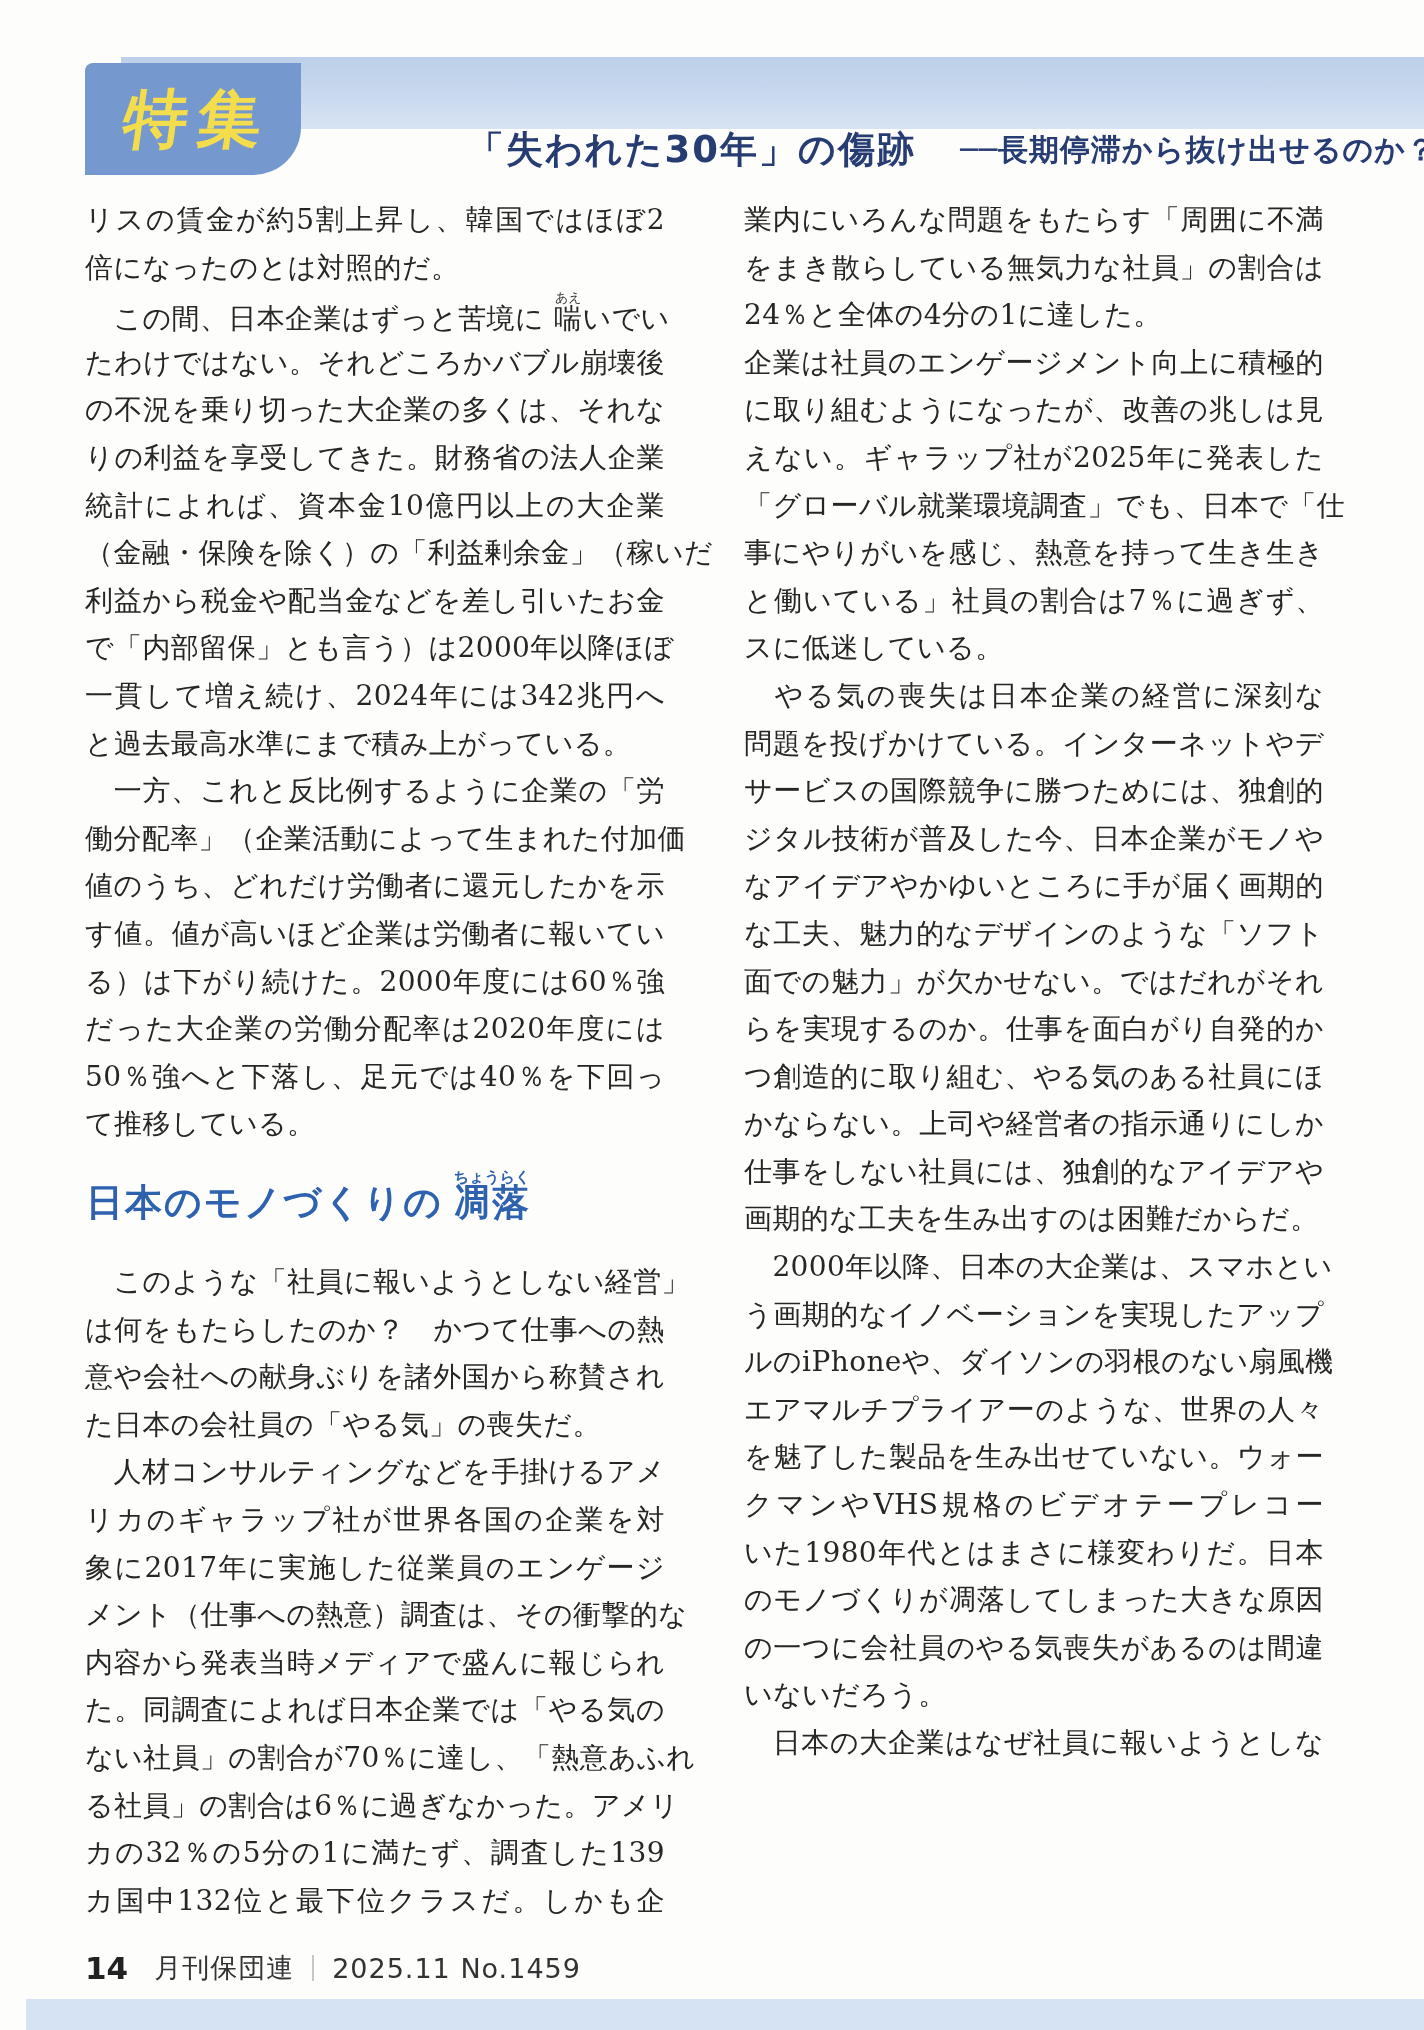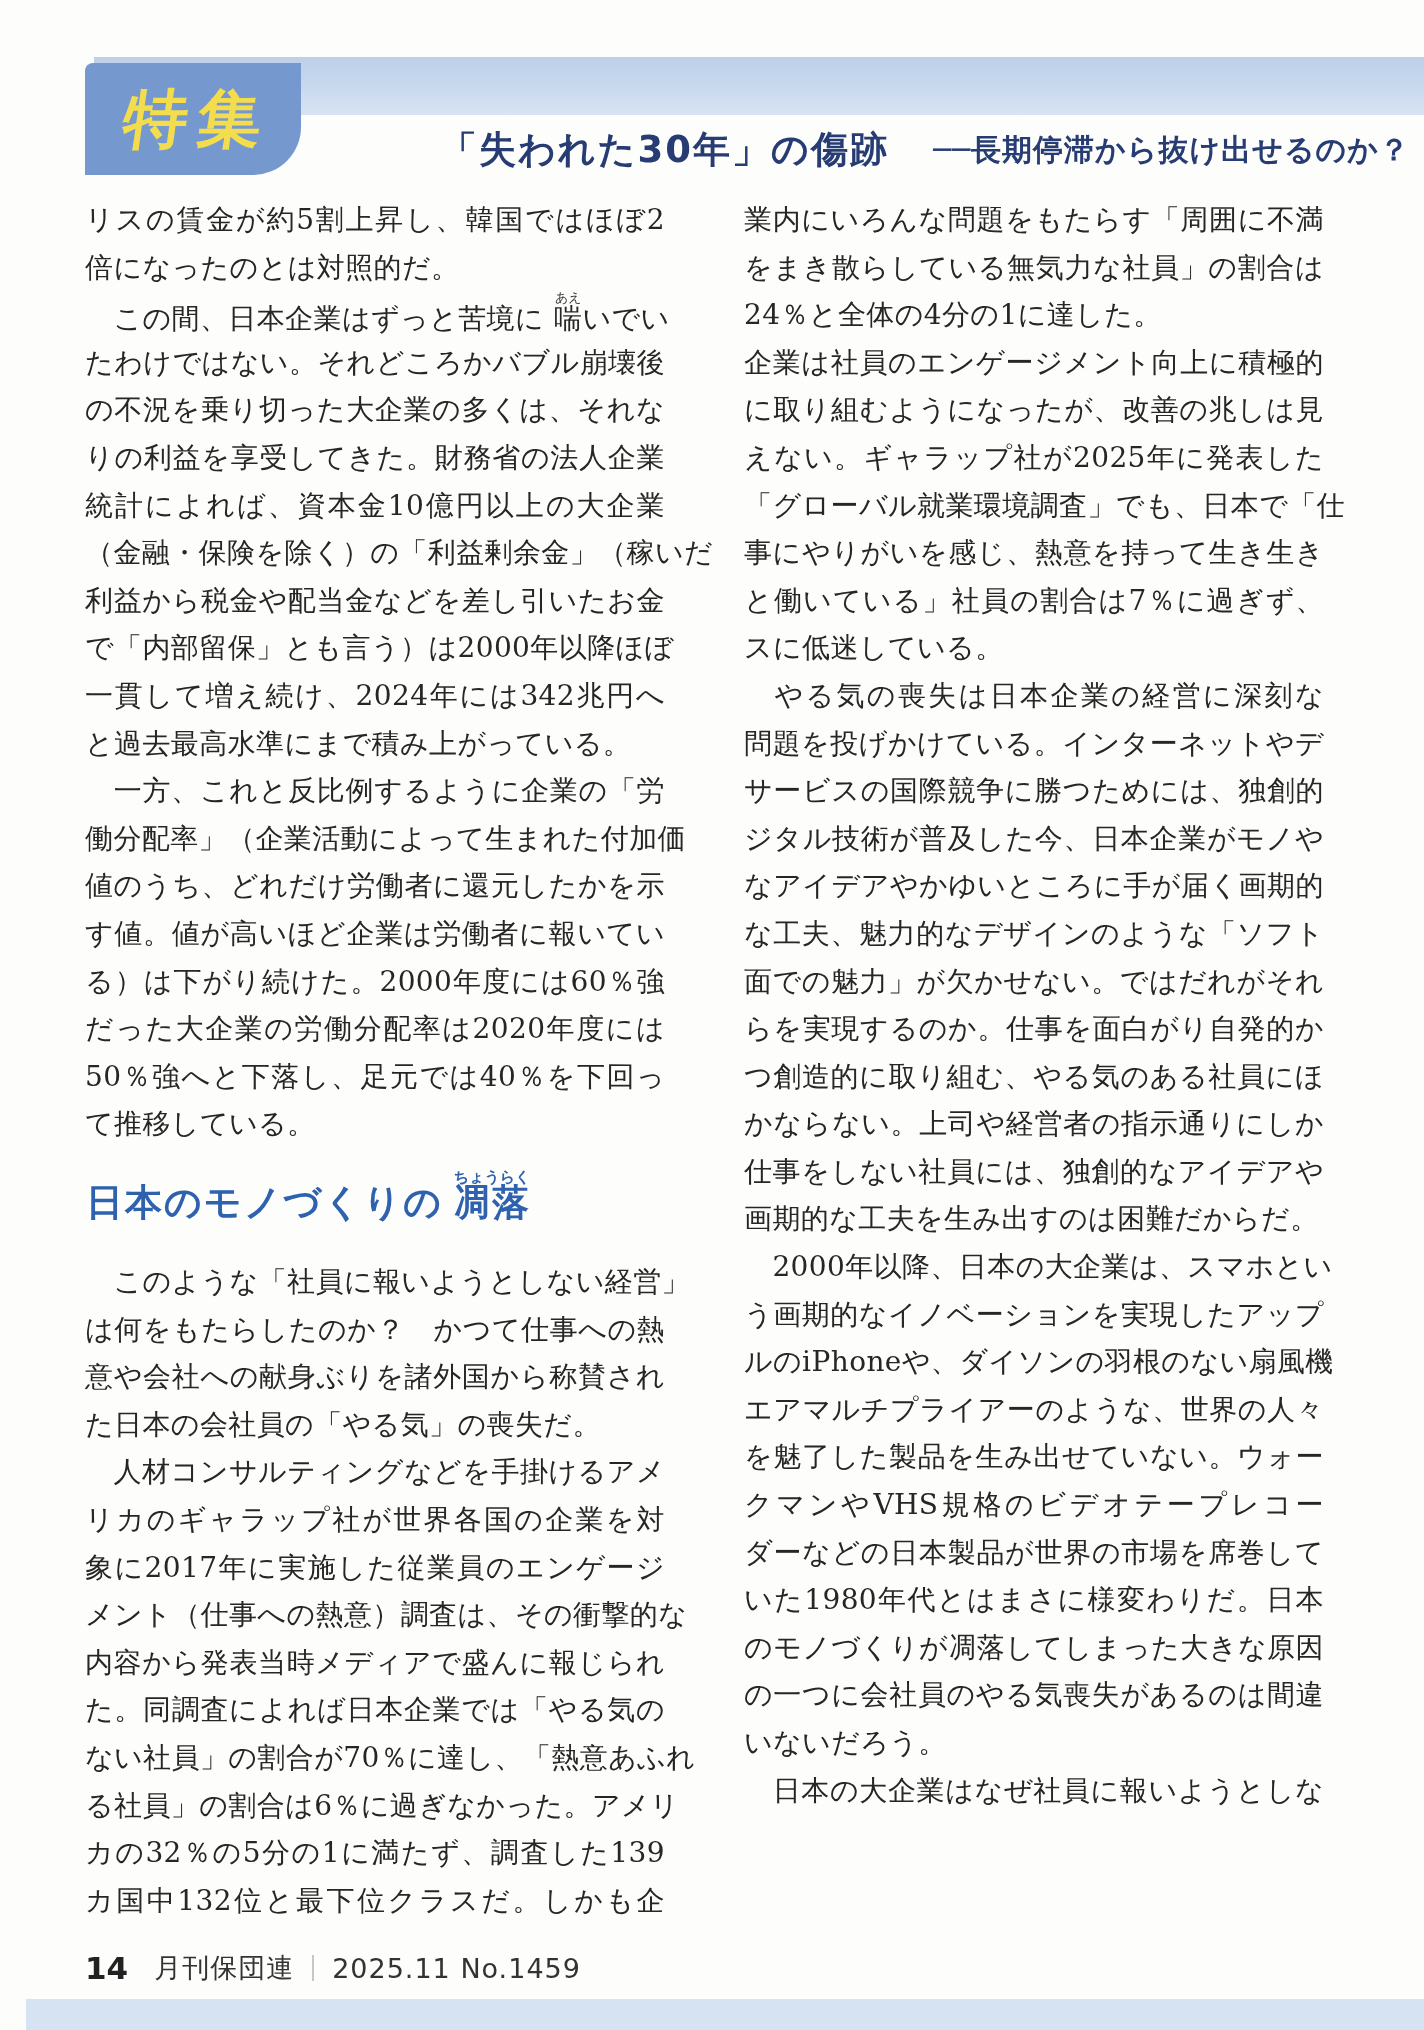--- a/index.html
+++ b/index.html
@@ -3,21 +3,21 @@
 <meta charset="utf-8">
 <style>
   html,body{margin:0;padding:0;background:#e8e8e8;}
   .page{
     position:relative; width:1424px; height:2030px;
     background:#fdfdfc; overflow:hidden; margin:0 auto;
     font-family:"DejaVu Serif","Liberation Serif",serif;
   }
   
   .band{
-    position:absolute; left:94px; top:57px; right:0; height:58px;
+    position:absolute; left:121px; top:57px; right:0; height:72px;
     background:linear-gradient(180deg,#bcd0e9 0%,#c9d9ee 55%,#d8e4f3 100%);
   }
   .tokushu{
     position:absolute; left:85px; top:63px; width:216px; height:112px;
     background:#7598cf; border-radius:8px 0 48px 0;
     display:flex; align-items:center; justify-content:center;
   }
   .tokushu-text{
     font-family:"DejaVu Sans","Liberation Sans",sans-serif;
     font-weight:800; font-size:64px; color:#f4dd4c;
@@ -150,21 +150,20 @@
       <div class="line j">つ創造的に取り組む、やる気のある社員にほ</div>
       <div class="line j">かならない。上司や経営者の指示通りにしか</div>
       <div class="line j">仕事をしない社員には、独創的なアイデアや</div>
       <div class="line">画期的な工夫を生み出すのは困難だからだ。</div>
       <div class="line j">　2000年以降、日本の大企業は、スマホとい</div>
       <div class="line j">う画期的なイノベーションを実現したアップ</div>
       <div class="line j">ルのiPhoneや、ダイソンの羽根のない扇風機</div>
       <div class="line j">エアマルチプライアーのような、世界の人々</div>
       <div class="line j">を魅了した製品を生み出せていない。ウォー</div>
       <div class="line j">クマンやVHS規格のビデオテープレコー</div>
-      <div class="line j">ダーなどの日本製品が世界の市場を席巻して</div>
       <div class="line j">いた1980年代とはまさに様変わりだ。日本</div>
       <div class="line j">のモノづくりが凋落してしまった大きな原因</div>
       <div class="line j">の一つに会社員のやる気喪失があるのは間違</div>
       <div class="line">いないだろう。</div>
       <div class="line j">　日本の大企業はなぜ社員に報いようとしな</div>
     </section>
 
   <footer class="footer">
     <span class="page-num">14</span>
     <span class="mag-name">月刊保団連</span>

